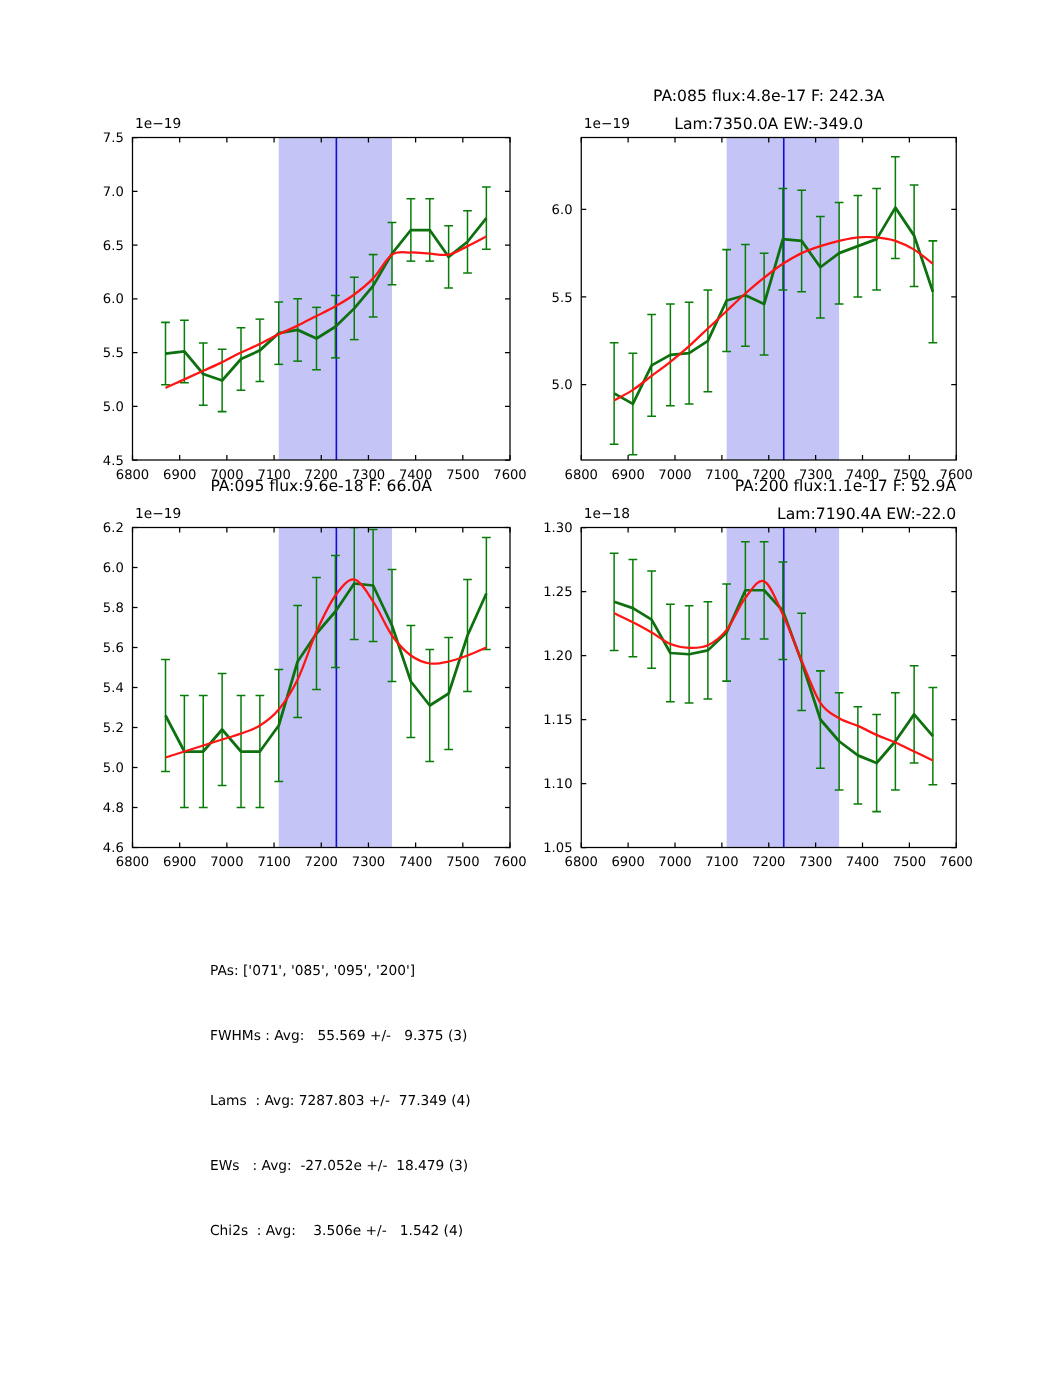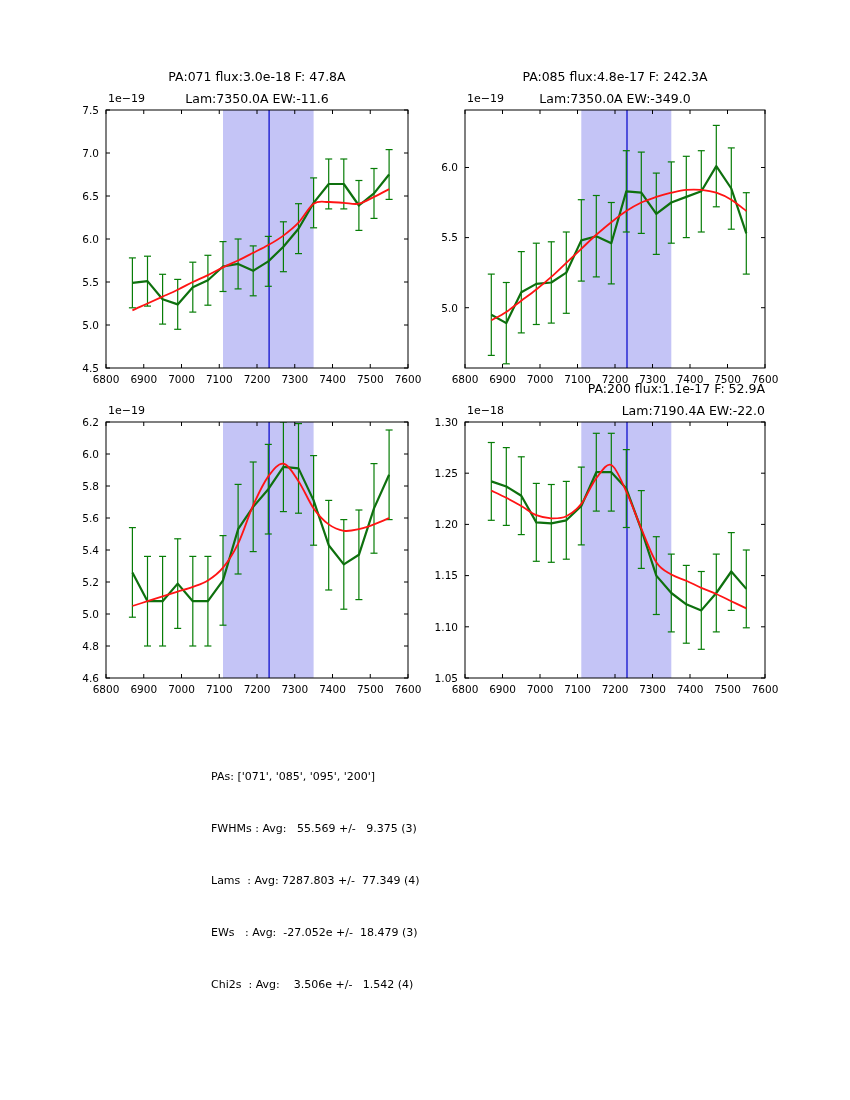--- a/index.html
+++ b/index.html
@@ -4,21 +4,21 @@
 <style>
   html,body{margin:0;padding:0;background:#ffffff;}
   .page{position:relative;width:850px;height:1100px;background:#ffffff;overflow:hidden;
         font-family:"DejaVu Sans", sans-serif;color:#000;}
   .subplot{position:absolute;}
   .sp-title{position:absolute;top:2px;left:58px;text-align:center;font-size:12.5px;
             line-height:22px;white-space:nowrap;color:#000;}
   .sp-offset{position:absolute;left:60px;top:28px;font-size:11px;color:#000;}
   svg.plot-svg{position:absolute;left:0;top:0;}
   .stats{position:absolute;left:168px;top:738px;font-size:11px;color:#000;white-space:pre;}
-  .stats div{height:26px;line-height:26px;margin-left:43px;}
+  .stats div{height:26px;line-height:26px;}
 </style>
 </head>
 <body>
 
 <div class="page">
 
   <div class="subplot" style="left:48px;top:64px;width:378px;height:334px;">
     <svg class="plot-svg" id="spsvg0" width="378" height="334" viewBox="0 0 378 334">
         <defs>
           <clipPath id="clip0">
@@ -132,24 +132,20 @@
           <text x="360.0" y="319" text-anchor="middle">7600</text>
           <text x="51" y="307.8" text-anchor="end">4.5</text>
           <text x="51" y="264.8" text-anchor="end">5.0</text>
           <text x="51" y="221.8" text-anchor="end">5.5</text>
           <text x="51" y="178.8" text-anchor="end">6.0</text>
           <text x="51" y="135.8" text-anchor="end">6.5</text>
           <text x="51" y="92.8" text-anchor="end">7.0</text>
           <text x="51" y="49.8" text-anchor="end">7.5</text>
         </g>
       </svg>
-    <div class="sp-title" style="width:302px;">
-      <div>PA:071 flux:3.0e-18 F: 47.8A</div>
-      <div>Lam:7350.0A EW:-11.6</div>
-    </div>
     <div class="sp-offset">1e−19</div>
   </div>
 
   <div class="subplot" style="left:407px;top:64px;width:376px;height:334px;">
     <svg class="plot-svg" id="spsvg1" width="376" height="334" viewBox="0 0 376 334">
         <defs>
           <clipPath id="clip1">
             <rect x="58" y="46" width="300" height="258"></rect>
           </clipPath>
         </defs>
@@ -383,20 +379,21 @@
           <text x="51" y="241.8" text-anchor="end">5.0</text>
           <text x="51" y="209.8" text-anchor="end">5.2</text>
           <text x="51" y="177.8" text-anchor="end">5.4</text>
           <text x="51" y="145.8" text-anchor="end">5.6</text>
           <text x="51" y="113.8" text-anchor="end">5.8</text>
           <text x="51" y="81.8" text-anchor="end">6.0</text>
           <text x="51" y="49.8" text-anchor="end">6.2</text>
         </g>
       </svg>
     <div class="sp-title" style="width:302px;">
+      <div>PA:095 flux:9.6e-18 F: 66.0A</div>
     </div>
     <div class="sp-offset">1e−19</div>
   </div>
 
   <div class="subplot" style="left:407px;top:376px;width:376px;height:332px;">
     <svg class="plot-svg" id="spsvg3" width="376" height="332" viewBox="0 0 376 332">
         <defs>
           <clipPath id="clip3">
             <rect x="58" y="46" width="300" height="256"></rect>
           </clipPath>

